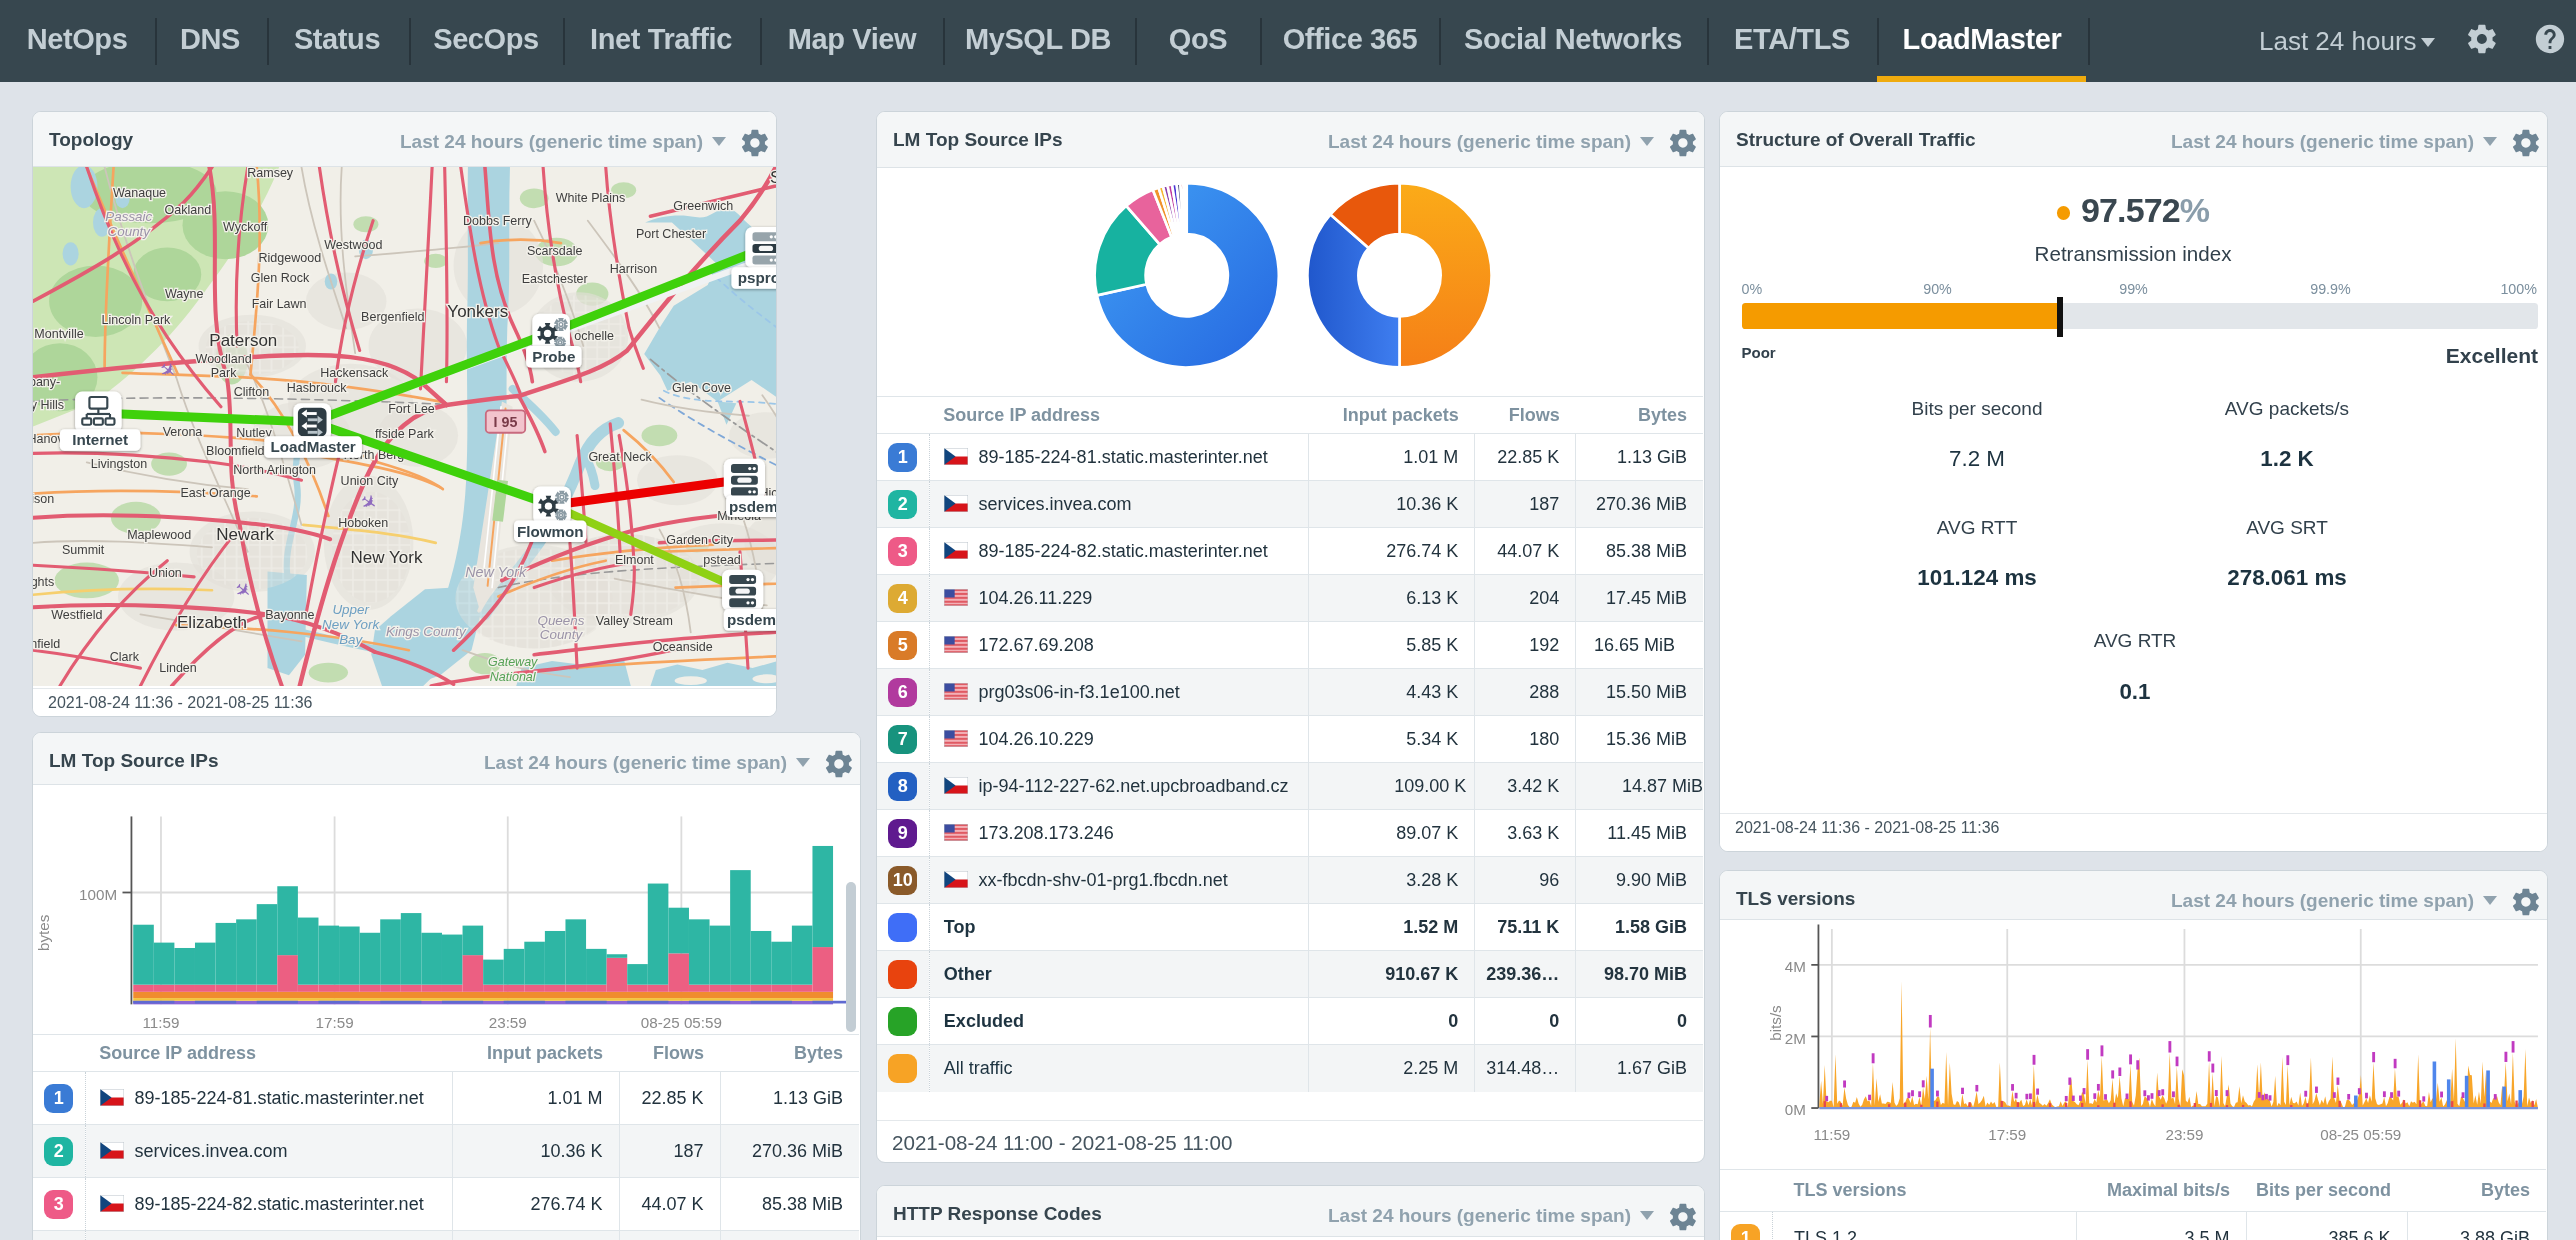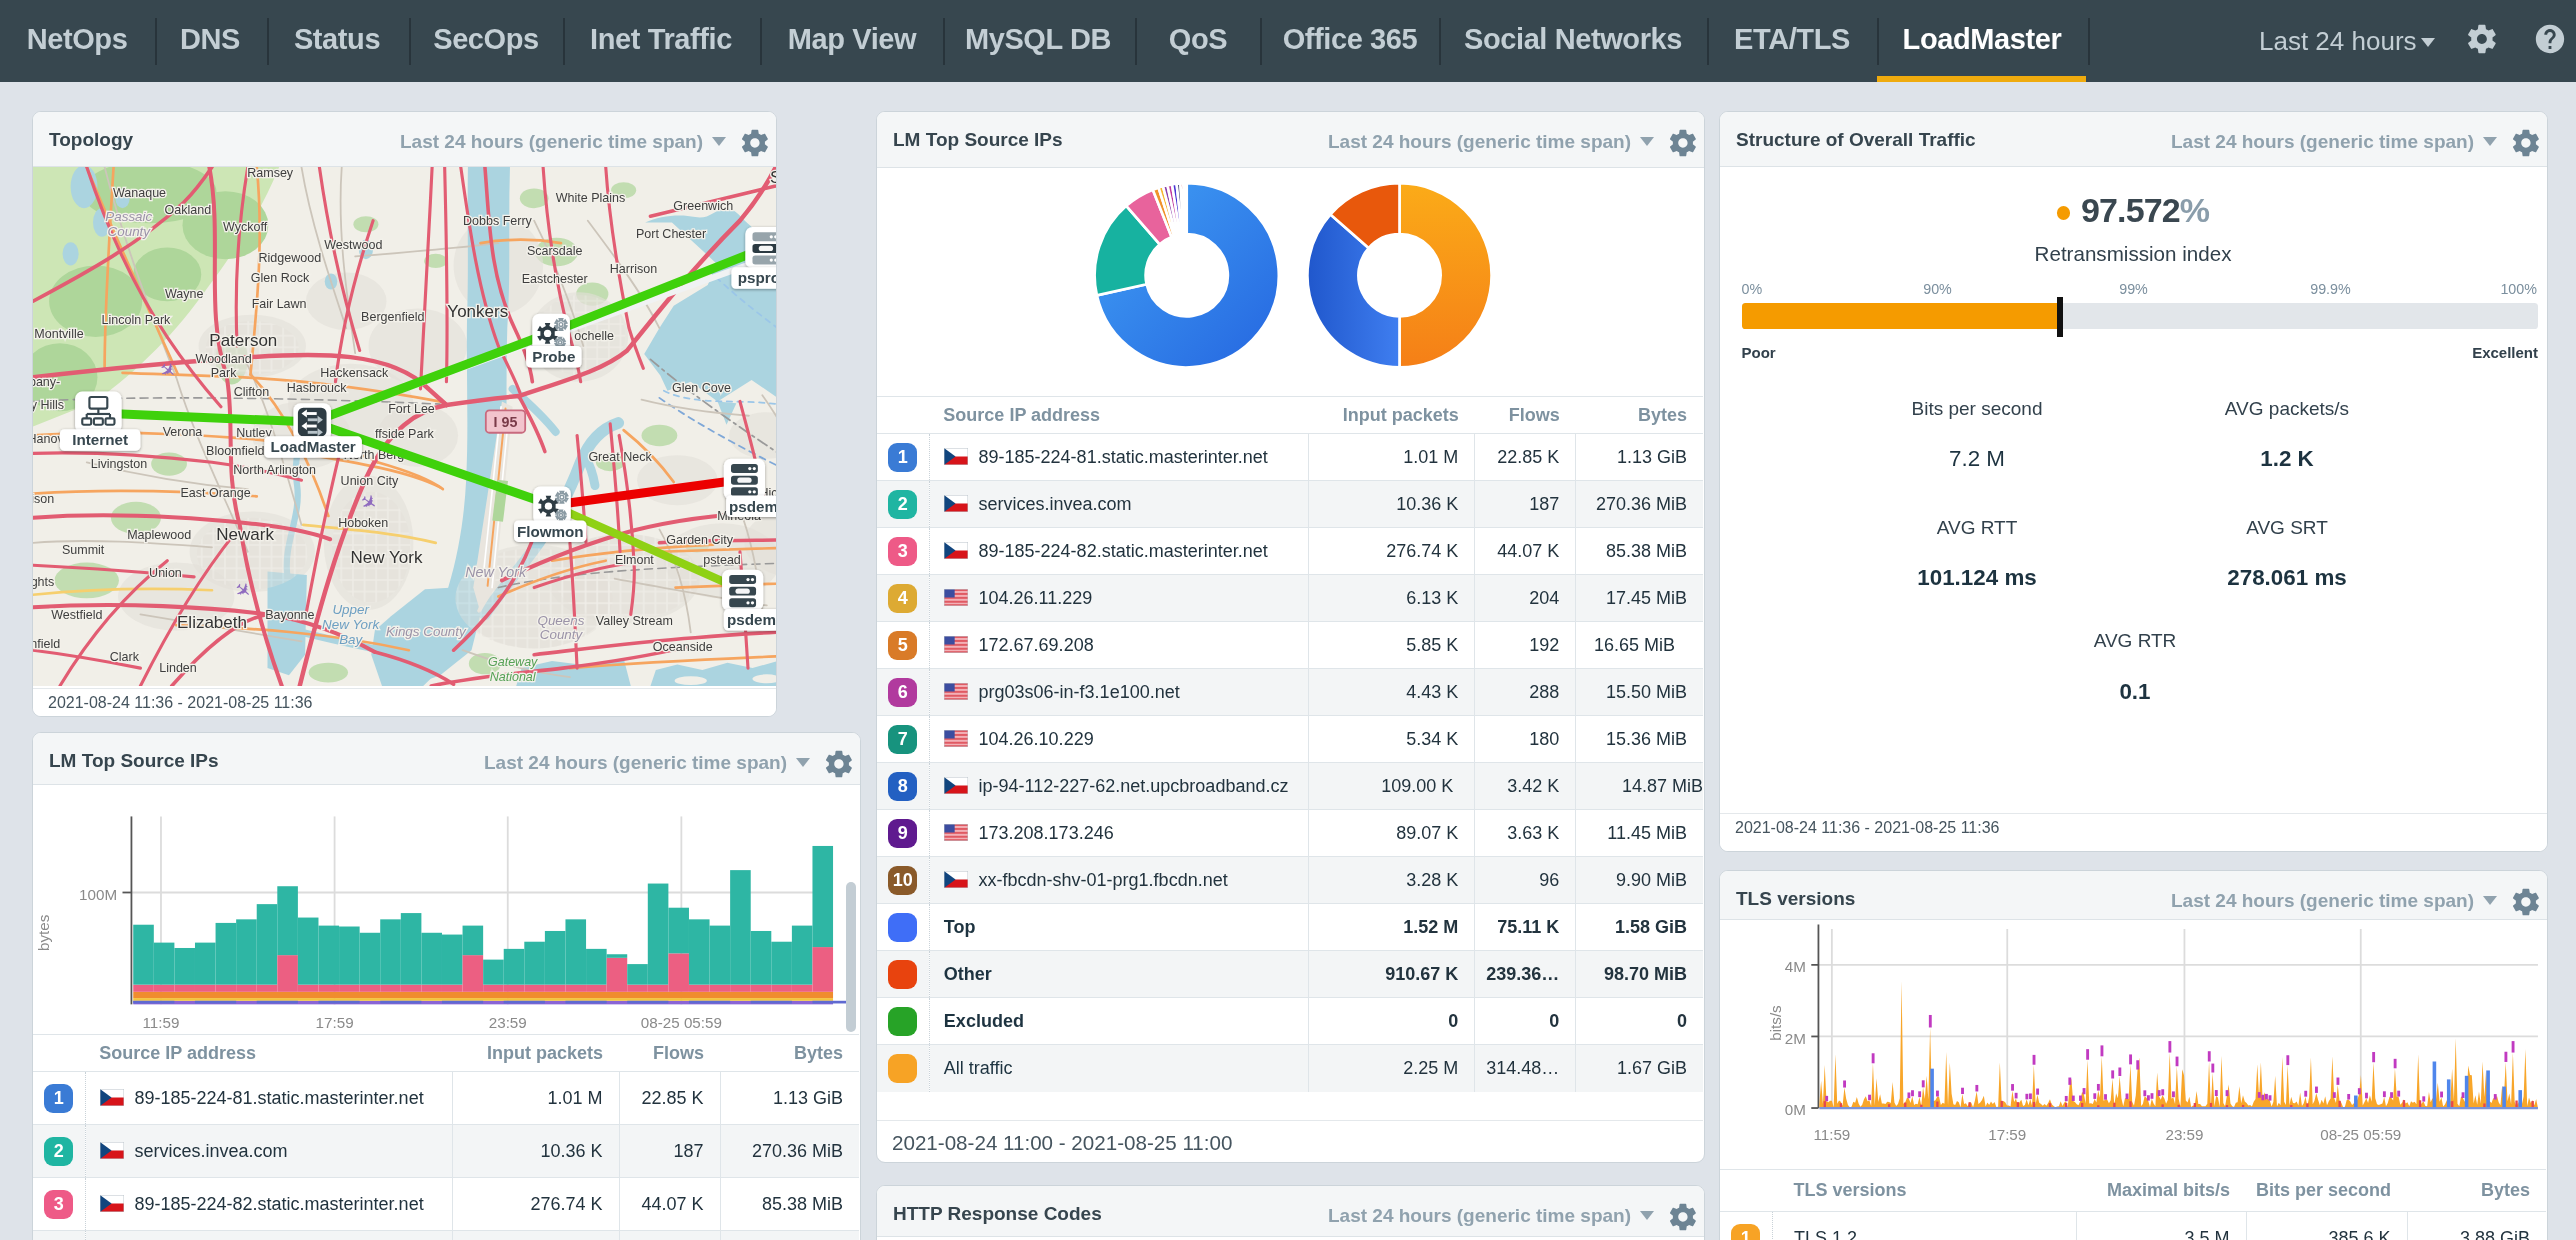--- a/index.html
+++ b/index.html
@@ -777,21 +777,21 @@
             <td class="num colsep" style="padding-right:16px">15.36 MiB</td>
           </tr>
           <tr class="rowline gray" style="height:47px">
             <td style="text-align:center"><span class="badge" style="background:#2360c2">8</span></td>
             <td class="dotsep" style="padding-left:14.3px"><svg class="flag" viewBox="0 0 27 19" xmlns="http://www.w3.org/2000/svg">
                 <rect width="27" height="9.5" fill="#fff"></rect>
                 <rect y="9.5" width="27" height="9.5" fill="#d7141a"></rect>
                 <path d="M0,0 L13,9.5 L0,19 Z" fill="#11457e"></path>
                 <rect width="27" height="19" fill="none" stroke="#b9c2c9" stroke-width="1"></rect>
               </svg>ip-94-112-227-62.net.upcbroadband.cz</td>
-            <td class="num colsep" style="padding-right:21px">109.00 K</td>
+            <td class="num colsep" style="padding-right:8px">109.00 K</td>
             <td class="num colsep" style="padding-right:16px">3.42 K</td>
             <td class="num colsep" style="">14.87 MiB</td>
           </tr>
           <tr class="rowline" style="height:47px">
             <td style="text-align:center"><span class="badge" style="background:#5f1a8f">9</span></td>
             <td class="dotsep" style="padding-left:14.3px"><svg class="flag" viewBox="0 0 27 19" xmlns="http://www.w3.org/2000/svg">
                 <rect width="27" height="19" fill="#f2b0b6"></rect>
                 <g fill="#e05a63">
                   <rect y="0" width="27" height="2.2"></rect>
                   <rect y="4.4" width="27" height="2.2"></rect>
@@ -879,21 +879,21 @@
       <div style="position:absolute;left:0;top:75px;width:826px;text-align:center;font-size:20.6px;color:#32414c">Retransmission index</div>
       <div style="position:absolute;top:114px;left:21.5px;font-size:14.3px;color:#7b8f9e">0%</div>
       <div style="position:absolute;top:114px;left:164px;width:107px;text-align:center;font-size:14.3px;color:#7b8f9e">90%</div>
       <div style="position:absolute;top:114px;left:360px;width:107px;text-align:center;font-size:14.3px;color:#7b8f9e">99%</div>
       <div style="position:absolute;top:114px;left:557px;width:107px;text-align:center;font-size:14.3px;color:#7b8f9e">99.9%</div>
       <div style="position:absolute;top:114px;left:710px;width:107px;text-align:right;font-size:14.3px;color:#7b8f9e">100%</div>
       <div style="position:absolute;left:21.5px;top:136px;width:796px;height:26px;background:#e2e6ea;border-radius:3.6px"></div>
       <div style="position:absolute;left:21.5px;top:136px;width:316px;height:26px;background:#f59b00;border-radius:3.6px 0 0 3.6px"></div>
       <div style="position:absolute;left:337px;top:130px;width:6.3px;height:40px;background:#111"></div>
       <div style="position:absolute;left:21.5px;top:177px;font-size:15px;font-weight:bold;color:#32414c">Poor</div>
-      <div style="position:absolute;left:639px;top:177px;width:179px;text-align:right;font-size:15px;font-weight:bold;color:#32414c">Excellent</div>
+      <div style="position:absolute;left:639px;top:177px;width:179px;text-align:right;font-size:21px;font-weight:bold;color:#32414c">Excellent</div>
       <div style="position:absolute;left:60px;top:231px;width:394px;text-align:center;font-size:19px;color:#32414c">Bits per second</div>
       <div style="position:absolute;left:370px;top:231px;width:394px;text-align:center;font-size:19px;color:#32414c">AVG packets/s</div>
       <div style="position:absolute;left:60px;top:350px;width:394px;text-align:center;font-size:19px;color:#32414c">AVG RTT</div>
       <div style="position:absolute;left:370px;top:350px;width:394px;text-align:center;font-size:19px;color:#32414c">AVG SRT</div>
       <div style="position:absolute;left:218px;top:463px;width:394px;text-align:center;font-size:19px;color:#32414c">AVG RTR</div>
       <div style="position:absolute;left:60px;top:279px;width:394px;text-align:center;font-size:22.4px;font-weight:normal;color:#1d3340">7.2 M</div>
       <div style="position:absolute;left:370px;top:279px;width:394px;text-align:center;font-size:22.4px;font-weight:bold;color:#1d3340">1.2 K</div>
       <div style="position:absolute;left:60px;top:398px;width:394px;text-align:center;font-size:22.4px;font-weight:bold;color:#1d3340">101.124 ms</div>
       <div style="position:absolute;left:370px;top:398px;width:394px;text-align:center;font-size:22.4px;font-weight:bold;color:#1d3340">278.061 ms</div>
       <div style="position:absolute;left:218px;top:512px;width:394px;text-align:center;font-size:22.4px;font-weight:bold;color:#1d3340">0.1</div>

